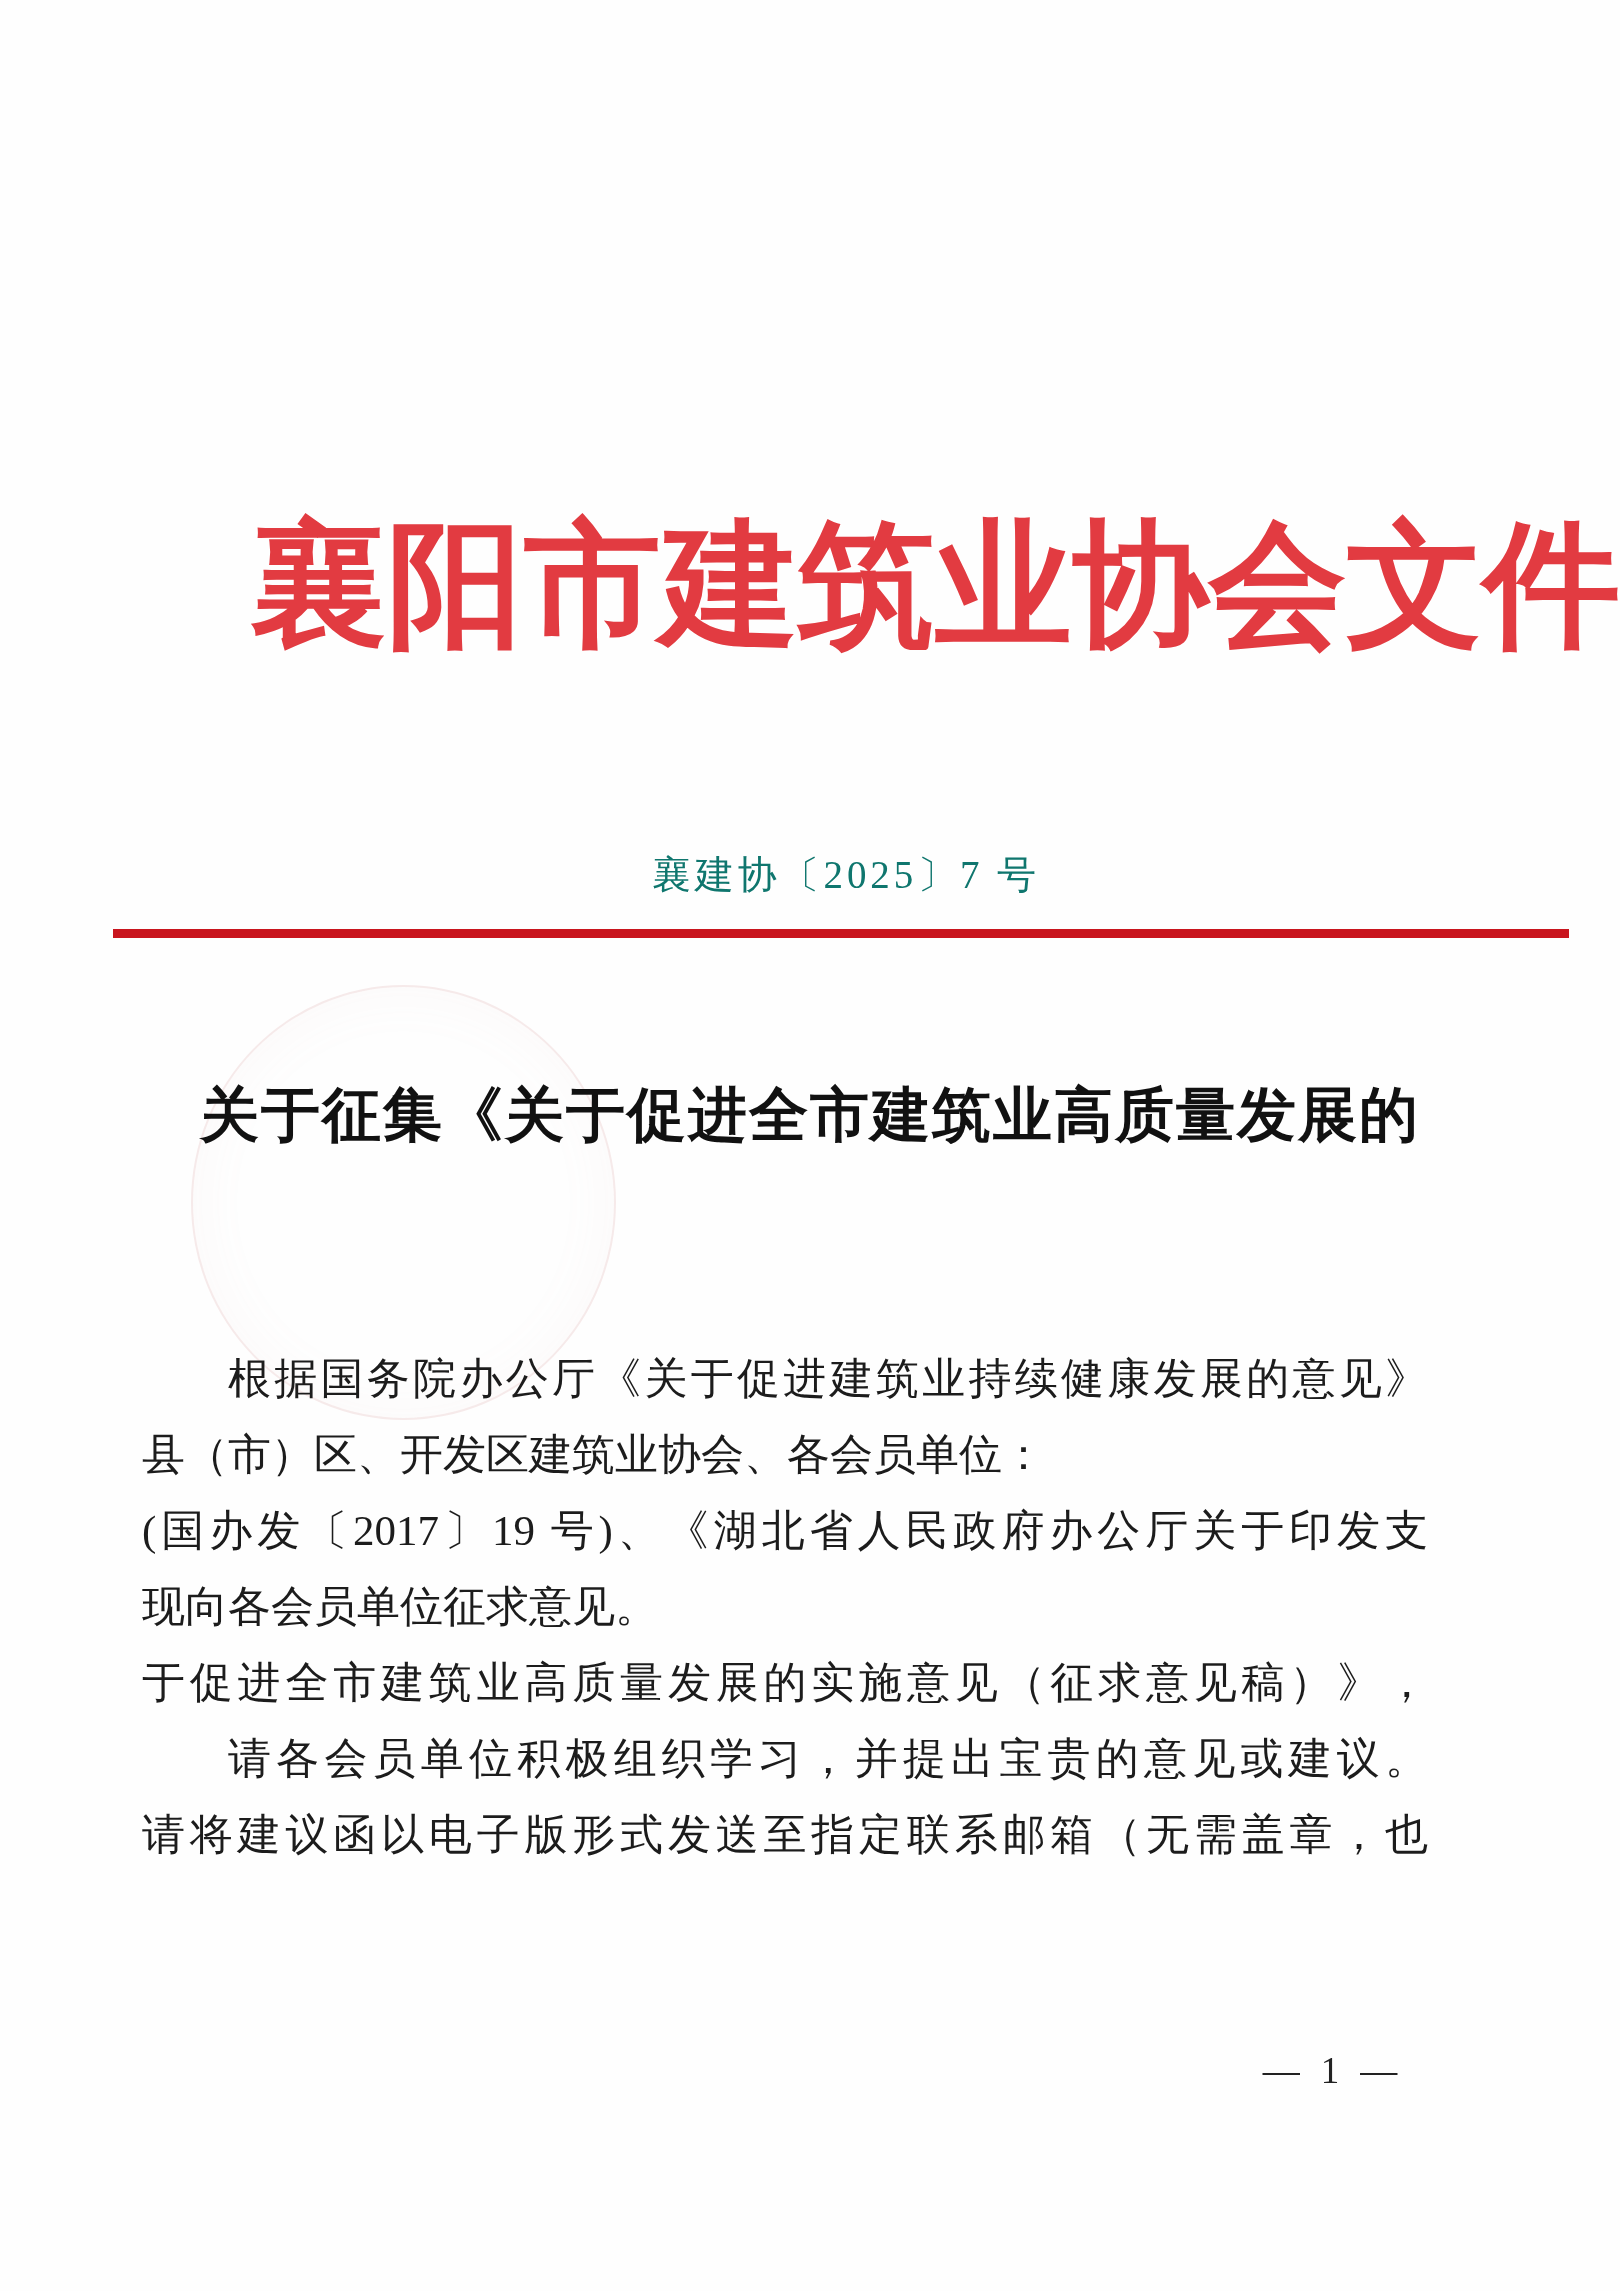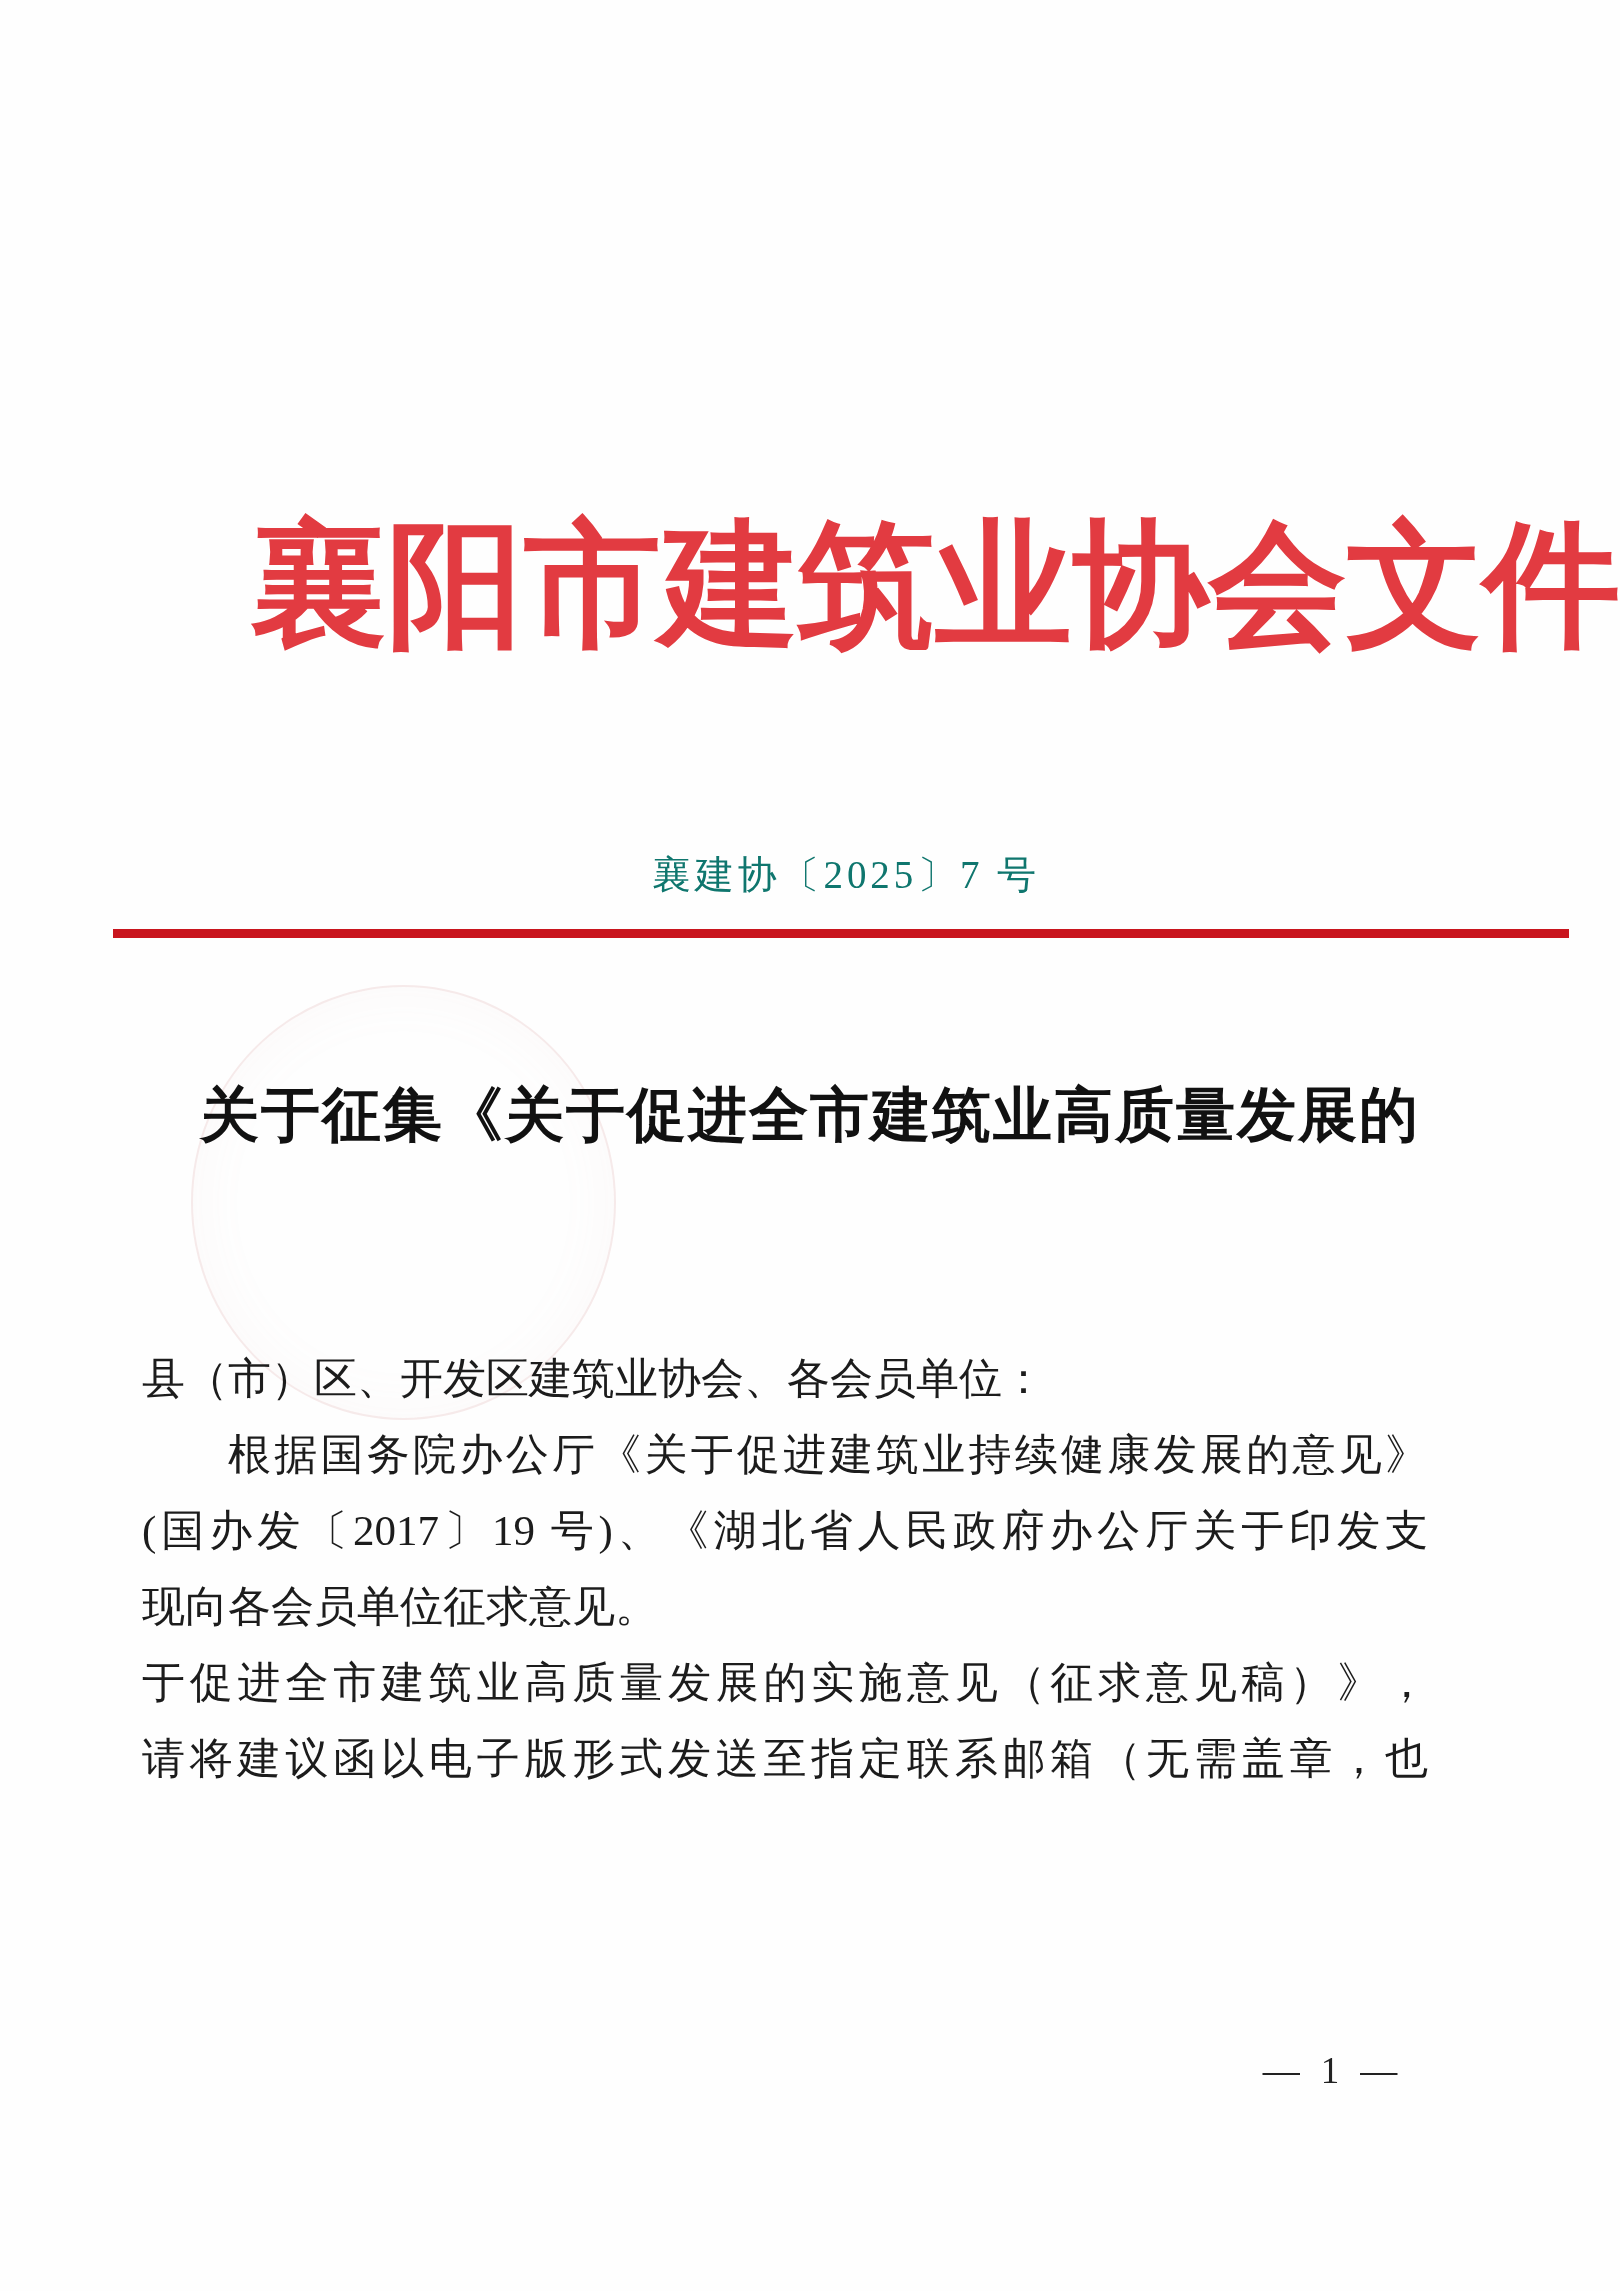--- a/index.html
+++ b/index.html
@@ -132,24 +132,25 @@
 
   <div class="red-rule"></div>
 
   <div class="seal"></div>
 
   <div class="doc-heading">
     <div>关于征集《关于促进全市建筑业高质量发展的</div>
   </div>
 
   <div class="body-text">
+    <div class="line indent fill">根据国务院办公厅《关于促进建筑业持续健康发展的意见》</div>
     <div class="line">县（市）区、开发区建筑业协会、各会员单位：</div>
-    <div class="line indent fill">根据国务院办公厅《关于促进建筑业持续健康发展的意见》</div>
     <div class="line fill">(国办发〔2017〕19 号)、《湖北省人民政府办公厅关于印发支</div>
     <div class="line">现向各会员单位征求意见。</div>
     <div class="line fill">于促进全市建筑业高质量发展的实施意见（征求意见稿）》，</div>
+    <div class="line indent fill">请各会员单位积极组织学习，并提出宝贵的意见或建议。</div>
     <div class="line fill">请将建议函以电子版形式发送至指定联系邮箱（无需盖章，也</div>
   </div>
 
   <div class="page-number">— 1 —</div>
 
 </div>
 
 
 </body></html>

